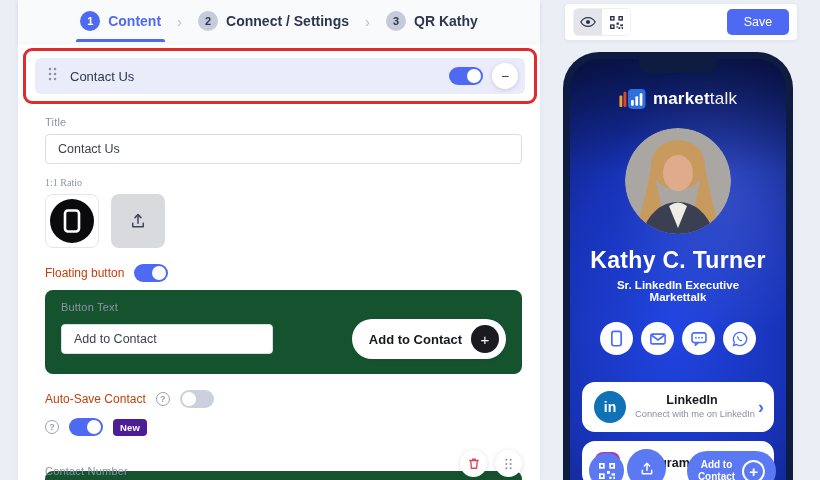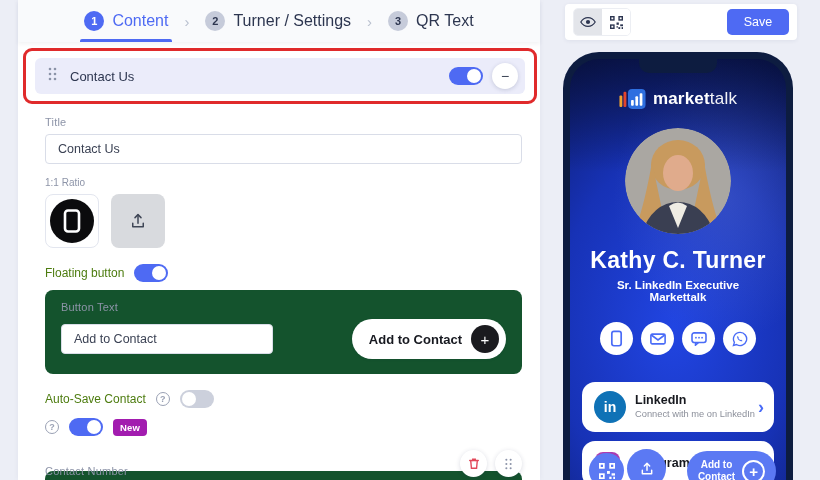--- a/index.html
+++ b/index.html
@@ -8,21 +8,21 @@
 
   
   .left-panel { position:absolute; left:18px; top:0; width:522px; height:480px;
     background:#fff; box-shadow:0 0 6px rgba(30,40,80,.05); }
 
   .stepper-bar { height:42px; background:#f9fafc; display:flex; align-items:center;
     justify-content:center; gap:16px; box-shadow:0 2px 4px rgba(40,50,90,.06); position:relative; }
   .step { display:flex; align-items:center; gap:8px; height:42px; position:relative; cursor:pointer; }
   .step-num { width:20px; height:20px; border-radius:50%; background:#c6cbda; color:#2d3650;
     font-size:11px; font-weight:bold; display:flex; align-items:center; justify-content:center; }
-  .step-label { font-size:16px; color:#2d3650; font-weight:400; }
+  .step-label { font-size:14px; color:#2d3650; font-weight:700; }
   .step.active .step-num { background:#4e6af3; color:#fff; }
   .step.active .step-label { color:#4e6af3; }
   .step.active::after { content:""; position:absolute; left:-4px; right:-4px; bottom:0;
     height:3px; background:#4e6af3; border-radius:2px 2px 0 0; }
   .step-sep { color:#b9c0cf; font-size:15px; }
 
   .highlight-box { margin:6px 3px 0 5px; border:3px solid #e02a2b; border-radius:9px; padding:7px 9px; }
   .section-header { background:#ebecfa; border-radius:6px; height:36px; display:flex;
     align-items:center; padding:0 7px 0 13px; }
   .section-title { font-size:13px; color:#2d3650; font-weight:500; margin-left:13px; }
@@ -37,44 +37,44 @@
   .toggle .knob { width:14px; height:14px; border-radius:50%; background:#fff; position:absolute; top:2px; }
   .toggle.on .knob  { right:2px; }
   .toggle.off .knob { left:2px; }
 
   .content { padding:12px 18px 0 27px; }
   .field-label { font-size:11px; color:#8d94a8; letter-spacing:.2px; }
   .text-input { width:100%; height:30px; border:1px solid #d9dde8; border-radius:4px;
     padding:0 12px; font-size:12.5px; color:#3b4254; background:#fff; outline:none;
     font-family:"Liberation Sans", sans-serif; }.mt6{margin-top:6px}.mt10{margin-top:10px}.mt16{margin-top:16px}
 
-  .ratio-label { font-size:10px; color:#8d94a8; margin-top:13px; }
+  .ratio-label { font-size:10px; color:#8d94a8; margin-top:13px;font-family:Liberation Serif, serif; }
   .tiles { display:flex; gap:12px; margin-top:6px; }
   .tile { width:54px; height:54px; border-radius:8px; display:flex; align-items:center;
     justify-content:center; cursor:pointer; }
   .tile.current { background:#fff; border:1px solid #e3e6ef; }
   .tile.upload  { background:#d8dade; }
   .black-circle { width:44px; height:44px; border-radius:50%; background:#0b0b0d;
     display:flex; align-items:center; justify-content:center; }
 
   .inline-row { display:flex; align-items:center; gap:10px; }
-  .row-label { font-size:12px; color:#4d7c0f; }
+  .row-label { font-size:12px; color:#c2410c; }
 
   .gray-panel { background:#14532d; border-radius:8px; margin-top:8px; padding:11px 16px 15px; }
   .btn-preview-pill { margin-left:auto; background:#fff; border-radius:22px; height:40px;
     display:flex; align-items:center; gap:9px; padding:0 7px 0 17px; cursor:pointer;
     box-shadow:0 1px 3px rgba(30,40,80,.08); }
   .btn-preview-text { font-size:13px; font-weight:bold; color:#16181f; white-space:nowrap; }
   .plus-circle-dark { width:28px; height:28px; border-radius:50%; background:#1b1b1f; color:#fff;
     display:flex; align-items:center; justify-content:center; font-size:15px; }
 
   .help-circle { width:14px; height:14px; border-radius:50%; border:1.3px solid #9aa1b4;
     color:#9aa1b4; font-size:9px; display:flex; align-items:center; justify-content:center;
     font-weight:bold; cursor:pointer; flex:none; }
-  .new-badge { background:#a21caf; color:#fff; font-size:9.5px; font-weight:bold;
+  .new-badge { background:#4c1d95; color:#fff; font-size:9.5px; font-weight:bold;
     border-radius:4px; padding:3px 7px; letter-spacing:.2px; }
 
   .cn-header { display:flex; align-items:flex-end; margin-top:14px; }
   .circle-btn { width:27px; height:27px; border-radius:50%; background:#fff;
     box-shadow:0 1px 5px rgba(30,40,80,.16); display:flex; align-items:center;
     justify-content:center; cursor:pointer; margin-left:8px; position:relative; z-index:2; }
   .cn-panel { margin-top:-6px; }
 
   
   .preview-toolbar { position:absolute; left:565px; top:4px; width:232px; height:36px;
@@ -111,21 +111,21 @@
   .icon-row { display:flex; justify-content:center; gap:8px; margin-top:19px; }
   .icon-circle { width:33px; height:33px; border-radius:50%; background:#fff;
     display:flex; align-items:center; justify-content:center; cursor:pointer; }
 
   .social-card { width:192px; margin:0 auto; background:#fff; border-radius:13px; height:50px;
     display:flex; align-items:center; padding:0 10px 0 12px; gap:9px; cursor:pointer; }
   .social-card.first { margin-top:27px; }
   .social-card.second { margin-top:9px; height:46px; }
   .li-logo { width:32px; height:32px; border-radius:50%; background:#0f72b6; color:#fff;
     display:flex; align-items:center; justify-content:center; font-weight:bold; font-size:14px; flex:none; }
-  .sc-texts { line-height:1.25; min-width:0; }
+  .sc-texts { line-height:1.25; min-width:0;text-align:center; }
   .sc-title { font-size:12.5px; font-weight:bold; color:#17191f; }
   .sc-sub { font-size:9.3px; color:#8b8f9a; white-space:nowrap; }
   .sc-chev { margin-left:auto; color:#4a6cf7; font-size:18px; font-weight:bold; }
 
   .fab-qr { position:absolute; left:19px; top:394px; width:35px; height:35px; border-radius:50%;
     background:#5b79f3; display:flex; align-items:center; justify-content:center; cursor:pointer; z-index:3; }
   .fab-upload { position:absolute; left:57px; top:390px; width:39px; height:39px; border-radius:50%;
     background:#5b79f3; display:flex; align-items:center; justify-content:center; cursor:pointer; z-index:4; }
   .fab-pill { position:absolute; right:10px; top:392px; width:89px; height:40px; border-radius:20px;
     background:#5b79f3; display:flex; align-items:center; justify-content:center; gap:7px;
@@ -140,26 +140,26 @@
 <div class="left-panel">
 
   <div class="stepper-bar">
     <div class="step active">
       <div class="step-num">1</div>
       <div class="step-label">Content</div>
     </div>
     <div class="step-sep">›</div>
     <div class="step">
       <div class="step-num">2</div>
-      <div class="step-label">Turner / Settings</div>
+      <div class="step-label">Connect / Settings</div>
     </div>
     <div class="step-sep">›</div>
     <div class="step">
       <div class="step-num">3</div>
-      <div class="step-label">QR Text</div>
+      <div class="step-label">QR Kathy</div>
     </div>
   </div>
 
   <div class="highlight-box">
     <div class="section-header">
       <span>
         <svg width="9" height="14" viewBox="0 0 9 14">
             <g fill="#8b93a8">
           <circle cx="2" cy="2" r="1.3"></circle>
               <circle cx="7" cy="2" r="1.3"></circle>

